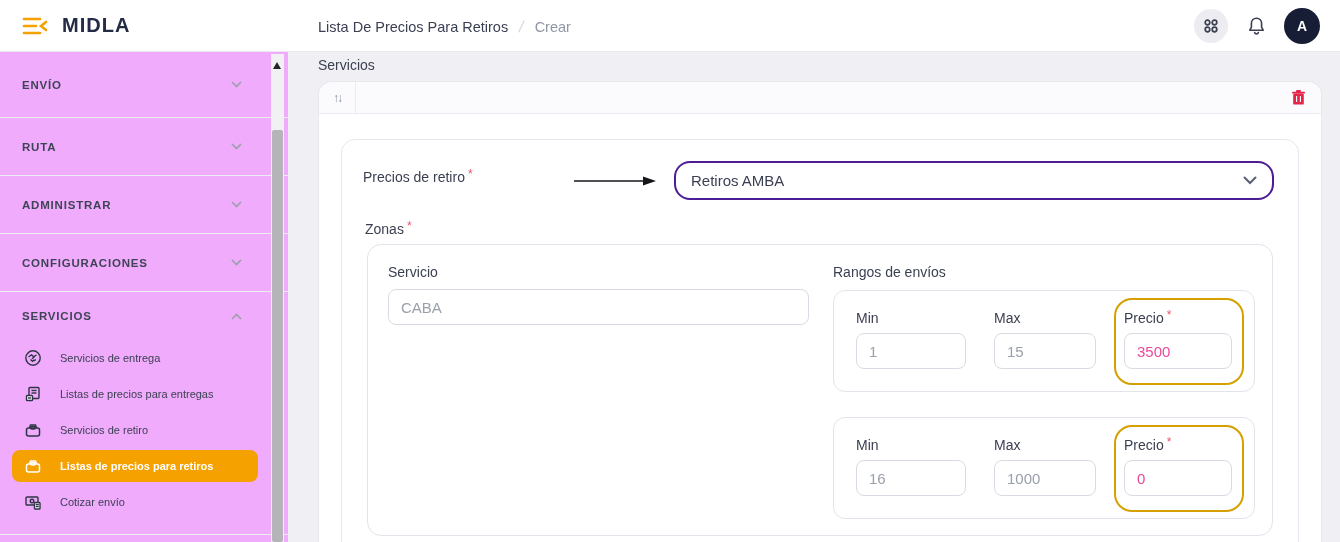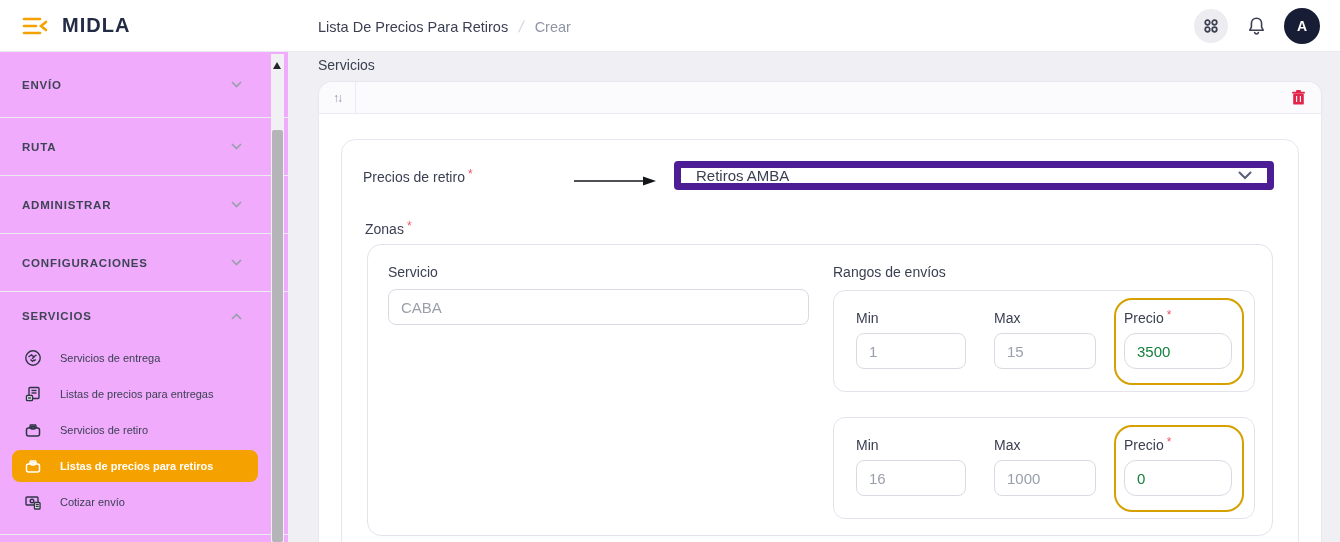--- a/index.html
+++ b/index.html
@@ -58,31 +58,31 @@
   .head-spacer { flex:1; }
   .trash-btn { background:none; border:none; cursor:pointer; margin-right:16px; display:flex; align-items:center; }
 
   .card-body { position:relative; height:468px; }
   .inner-panel { position:absolute; left:22px; top:25px; width:958px; height:430px;
                  border:1px solid #e6e6ee; border-radius:14px; }
   .fld-label { font-size:14px; color:#3a3f51; }
   .req { color:#e8556b; font-size:12px; margin-left:3px; position:relative; top:-4px; }
   .lbl-retiro { position:absolute; left:21px; top:29px; }
   .annot-arrow { position:absolute; left:230px; top:34px; pointer-events:none; }
-  .select-ctl { position:absolute; left:332px; top:21px; width:600px; height:29px; border:7px solid #4c1d95;
-                border-radius:4px; display:flex; align-items:center; padding:0 15px; cursor:pointer; background:#fff; }
+  .select-ctl { position:absolute; left:332px; top:21px; width:600px; height:39px; border:2px solid #4c1d95;
+                border-radius:16px; display:flex; align-items:center; padding:0 15px; cursor:pointer; background:#fff; }
   .select-ctl .sel-value { font-size:15px; color:#3a3f51; flex:1; }
   .lbl-zonas { position:absolute; left:23px; top:81px; }
   .zonas-box { position:absolute; left:25px; top:104px; width:906px; height:292px;
                border:1px solid #e3e3ec; border-radius:14px; }
   .lbl-servicio { position:absolute; left:20px; top:19px; }
   .input-ctl { border:1px solid #d9dbe4; border-radius:8px; height:36px; padding:0 12px; font-size:15px;
                font-family:"Liberation Sans", sans-serif; outline:none; background:#fff; width:100%; }
   .input-muted { color:#9aa0ab; }
-  .input-dark { color:#15803d;border-radius:12px; }
+  .input-dark { color:#ec4899; }
   .caba-wrap { position:absolute; left:20px; top:44px; width:421px; }
   .lbl-rangos { position:absolute; left:465px; top:19px; }
   .range-box { position:absolute; left:465px; width:422px; height:102px; border:1px solid #e3e3ec; border-radius:12px; }
   .range-1 { top:45px; } .range-2 { top:172px; }
   .rb-label { position:absolute; top:19px; font-size:14px; color:#3a3f51; }
   .rb-input { position:absolute; top:42px; }
   .col-min { left:22px; width:110px; } .col-max { left:160px; width:102px; } .col-pre { left:290px; width:108px; }
   .annot-highlight { position:absolute; left:280px; top:7px; width:130px; height:87px;
                      border:2.5px solid #D5A000; border-radius:18px; pointer-events:none; }
 </style>

